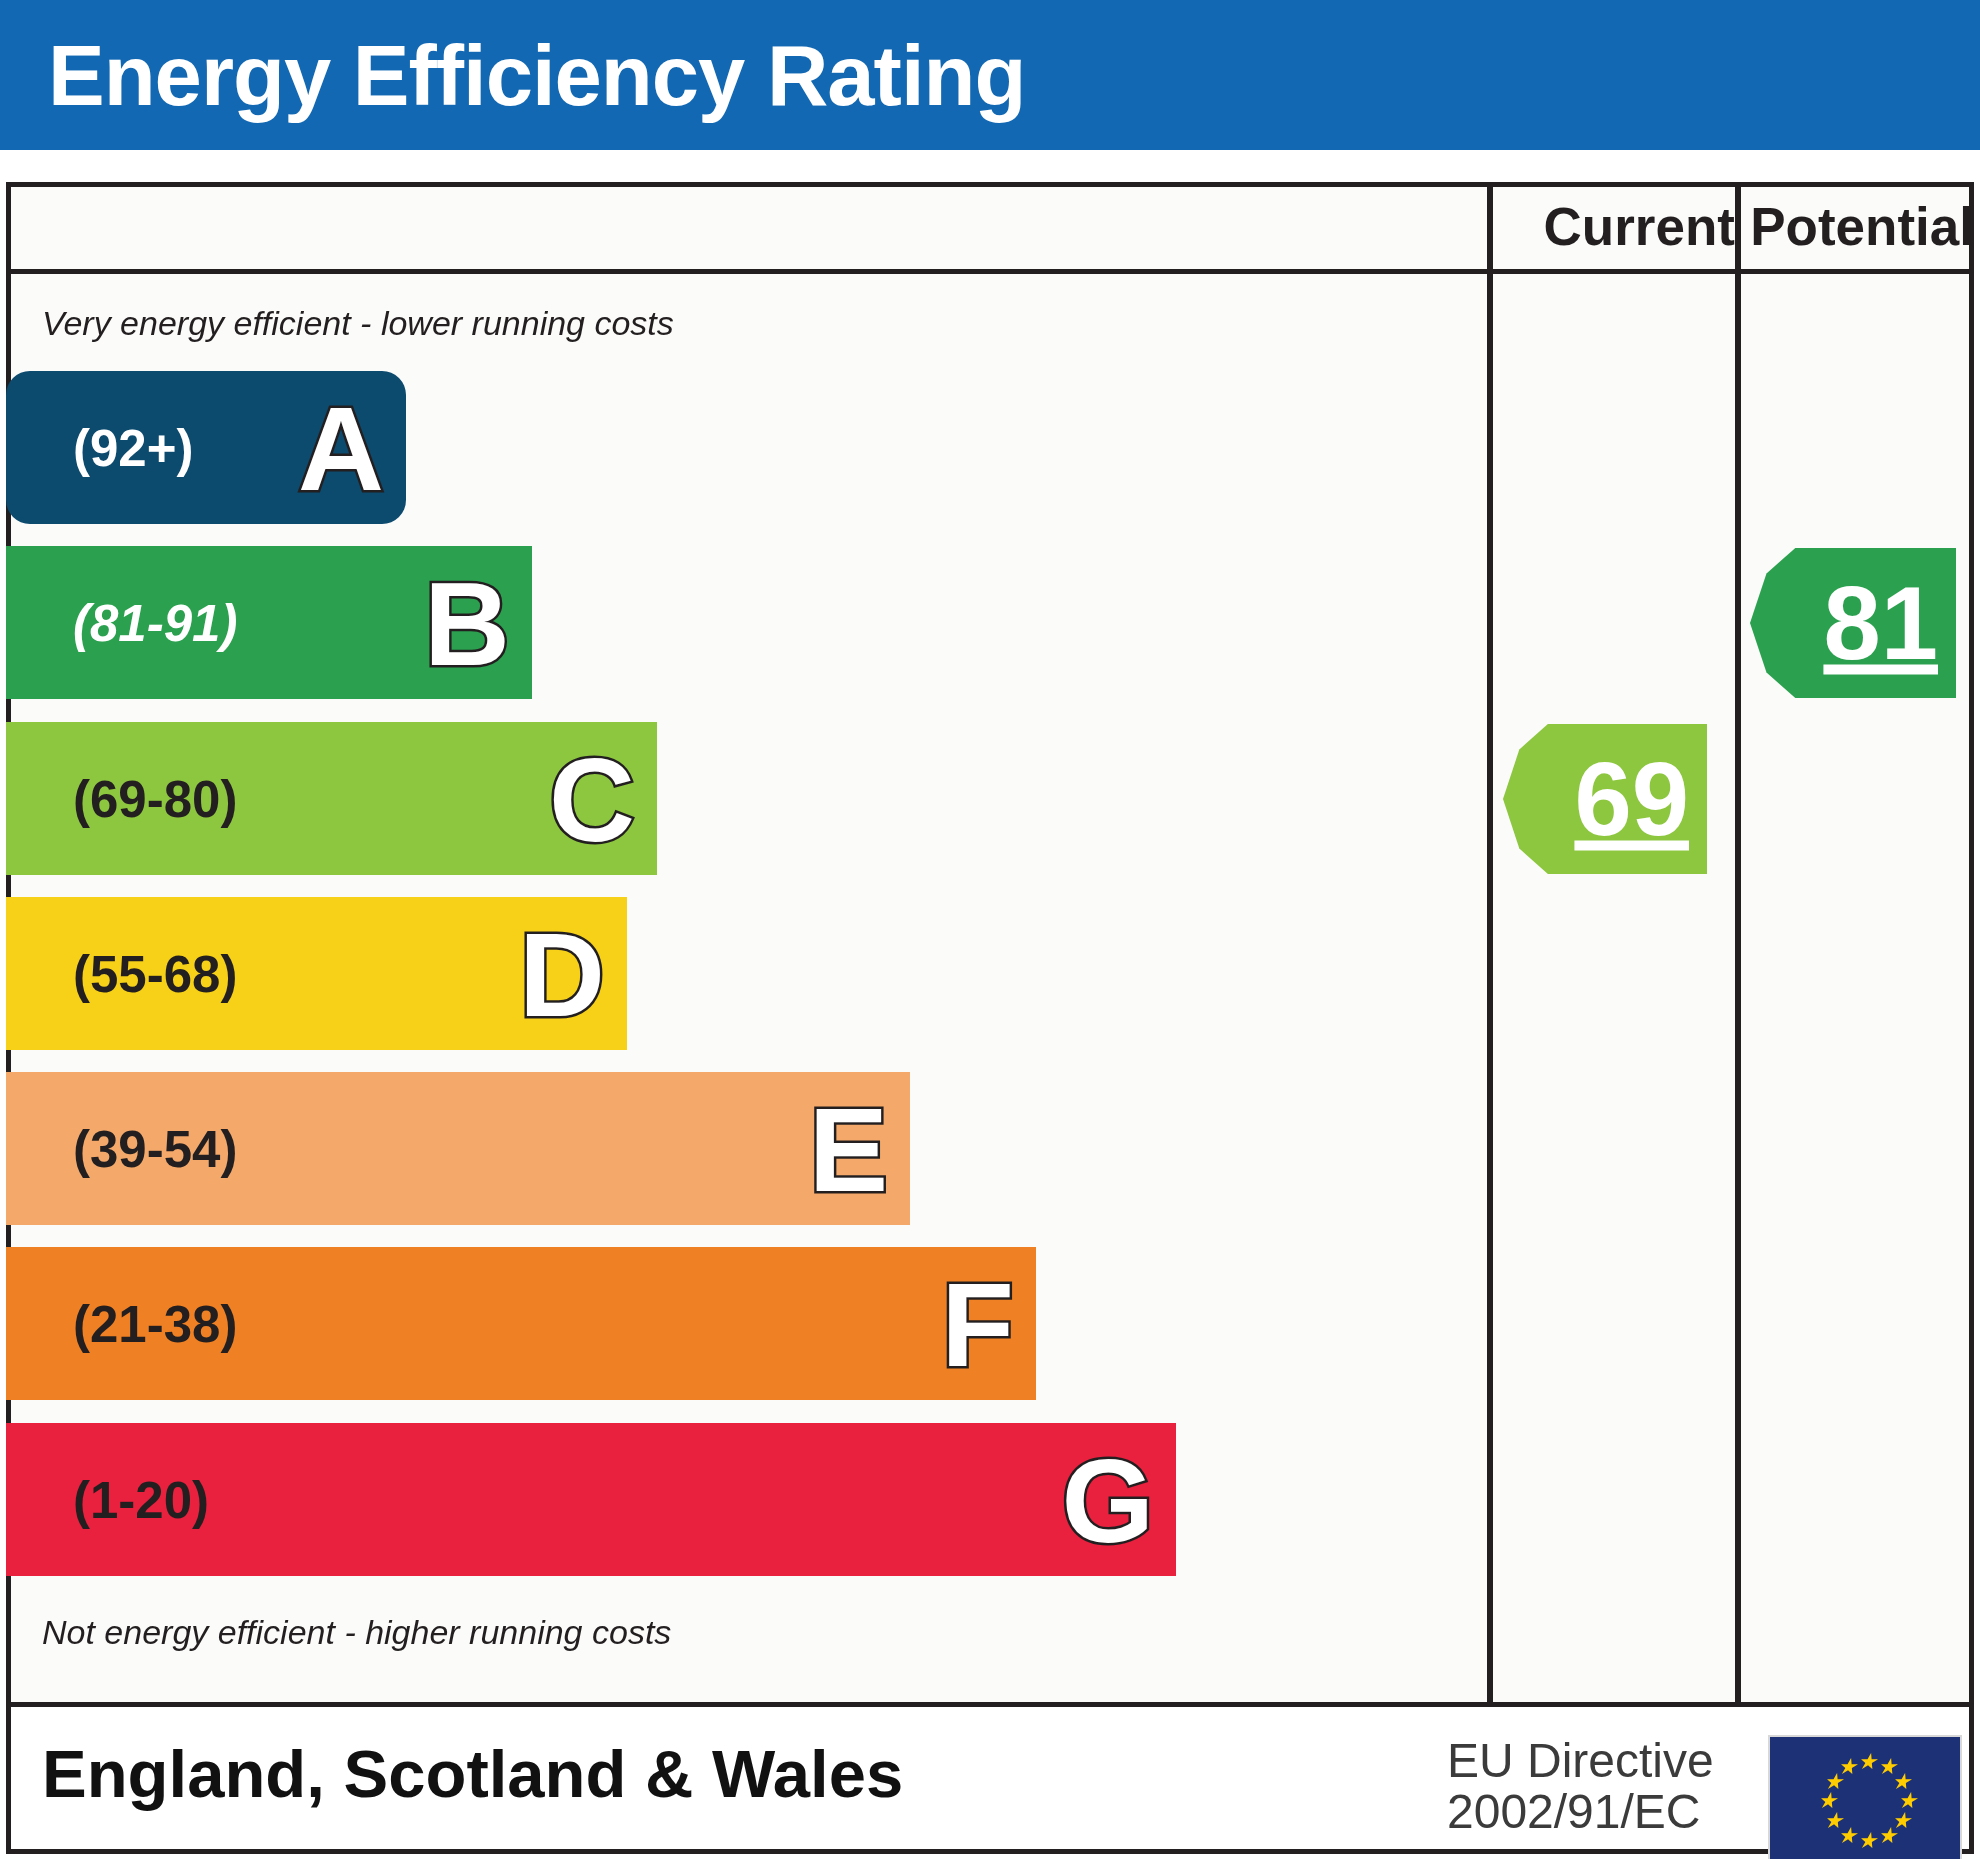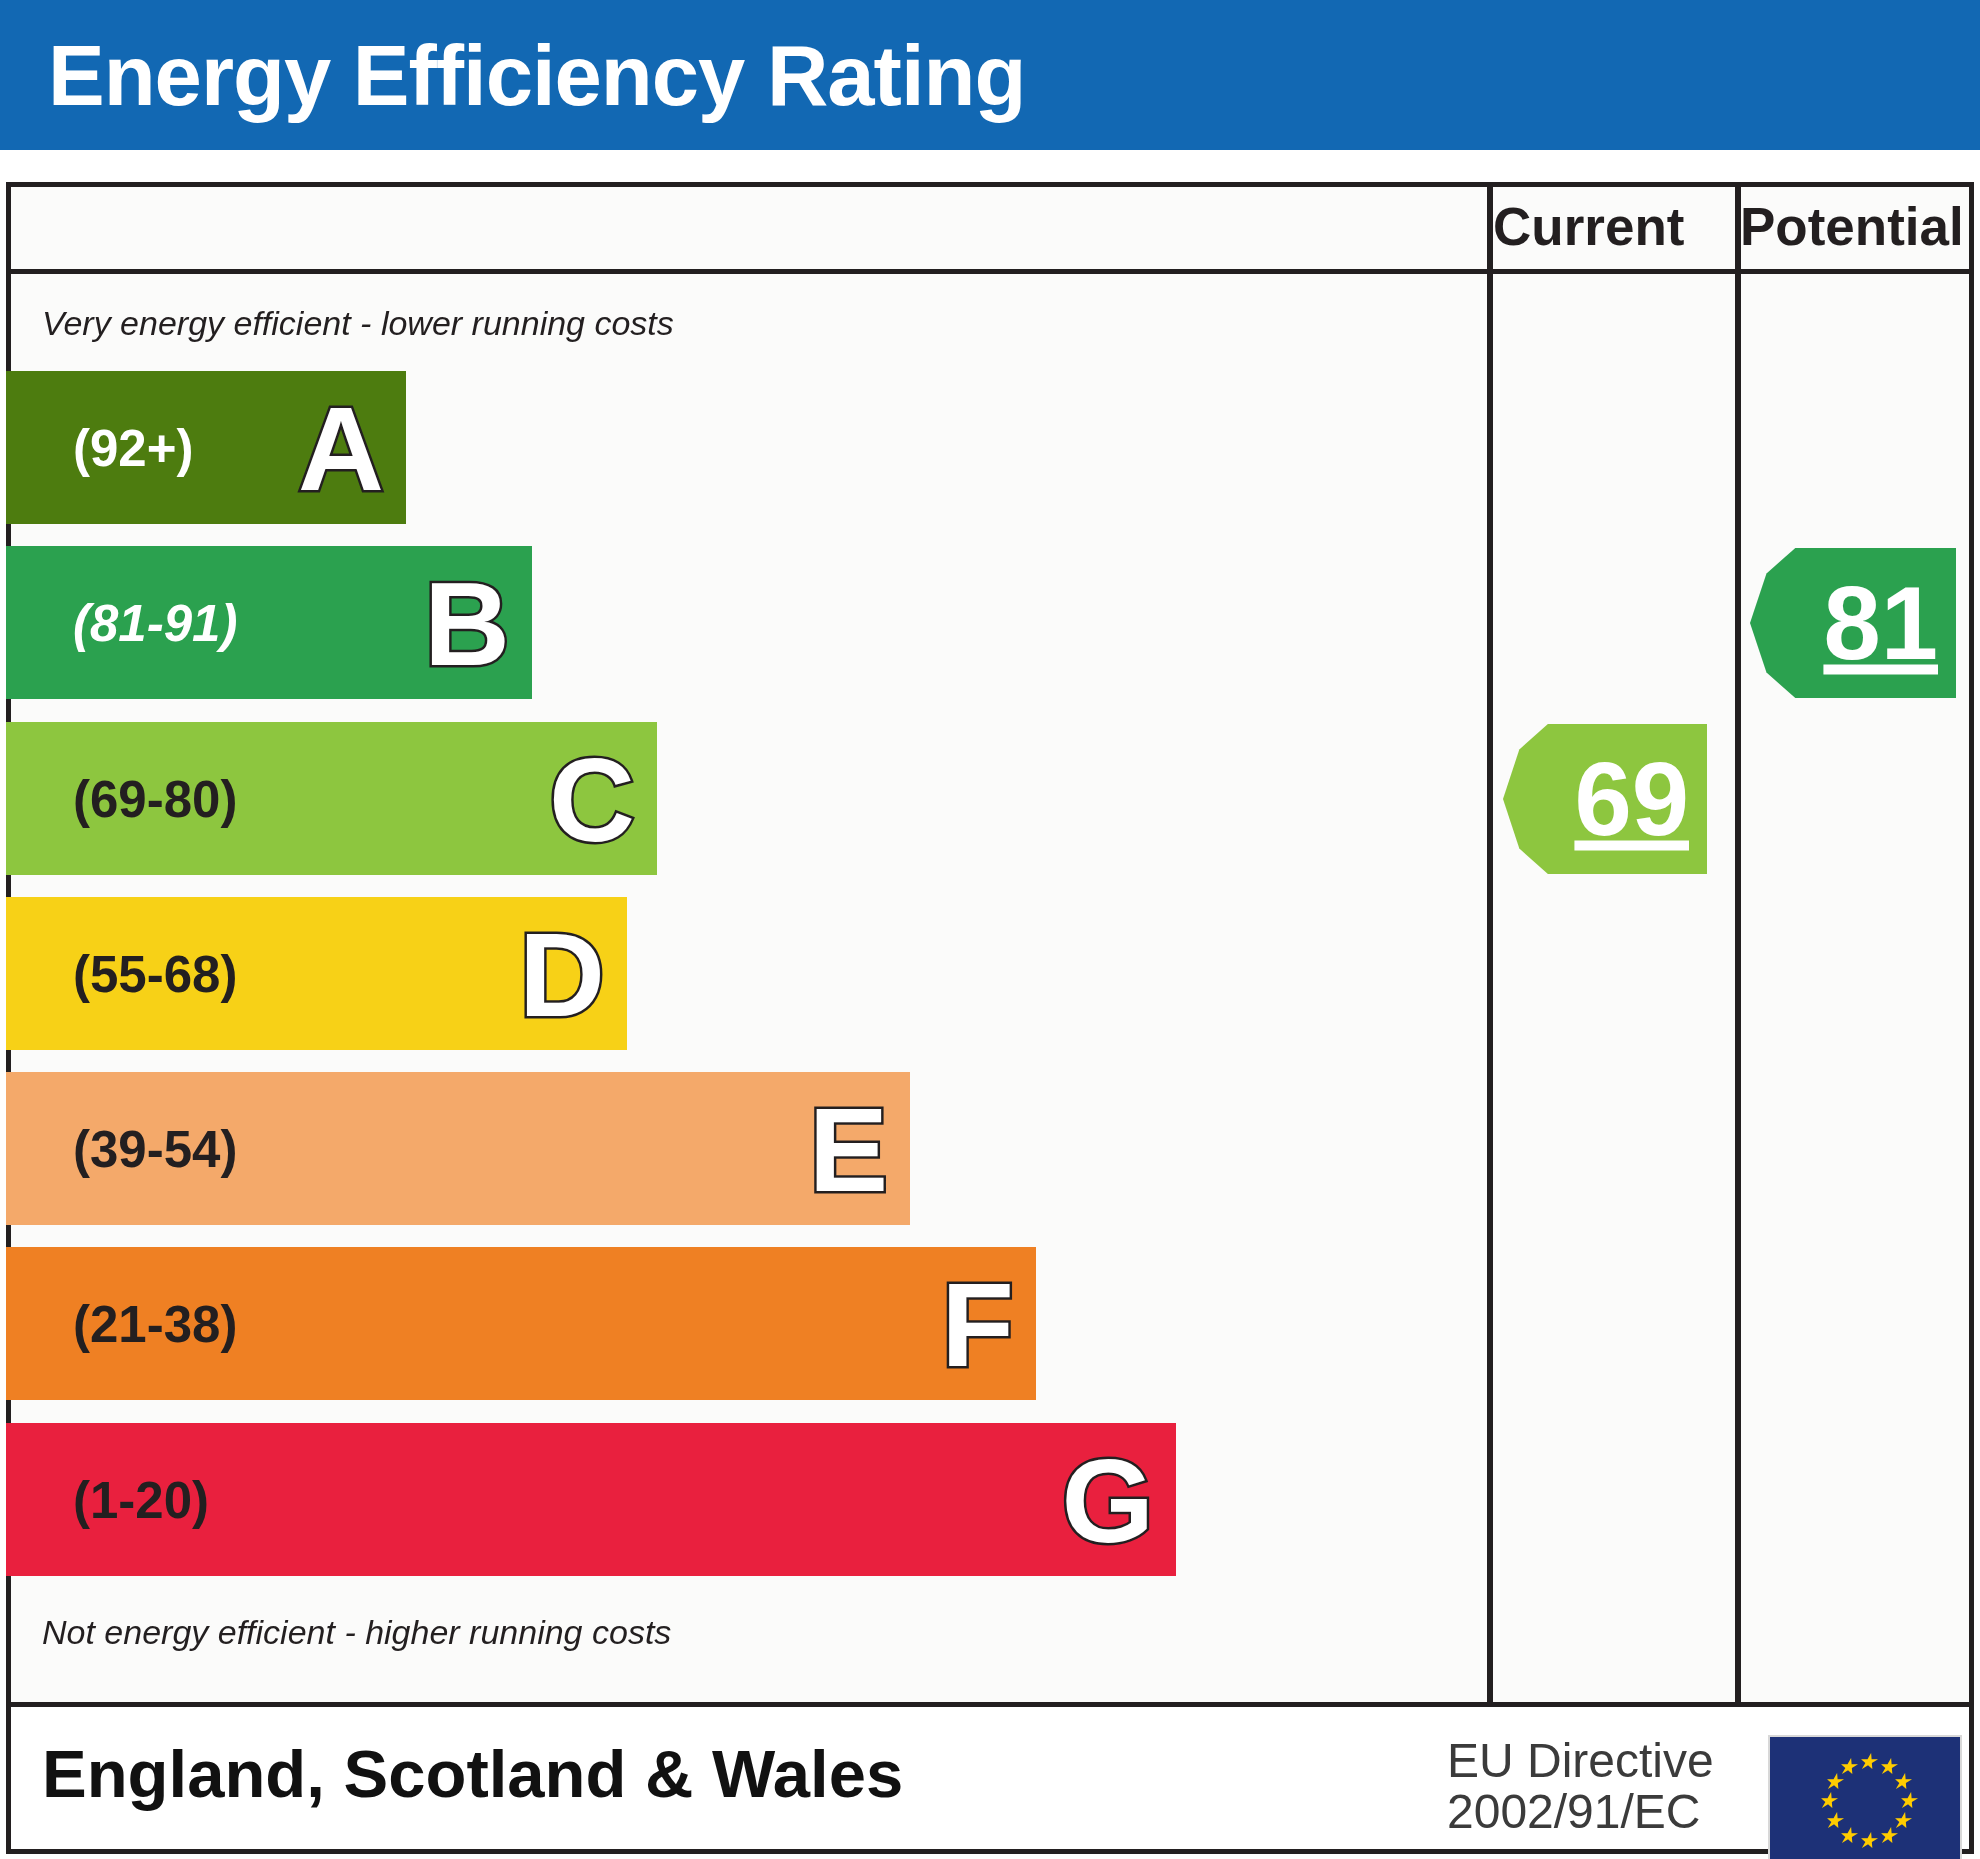--- a/index.html
+++ b/index.html
@@ -96,21 +96,21 @@
     background: #231f20;
   }
 
   .col-head {
     position: absolute;
     top: 194px;
     height: 65px;
     font-size: 53px;
     font-weight: bold;
     color: #231f20;
-    text-align: left;
+    text-align: right;
     line-height: 65px;
     white-space: nowrap;
   }
   .col-head.current  { left: 1493px; width: 242px; }
   .col-head.potential{ left: 1740px; width: 234px; }
 
   
   .caption {
     position: absolute;
     left: 42px;
@@ -248,21 +248,21 @@
   <div class="vdiv-1"></div>
   <div class="vdiv-2"></div>
 
   <div class="col-head current">Current</div>
   <div class="col-head potential">Potential</div>
 
   <div class="caption top">Very energy efficient - lower running costs</div>
   <div class="caption bottom">Not energy efficient - higher running costs</div>
 
   <div id="bands-host">
-      <div class="band" style="top: 371px; width: 400px; background: #4d7c0f;">
+      <div class="band" style="top: 371px; width: 400px; background: #0c4a6e; border-radius: 24px;">
         <div class="range" style="color: rgb(255, 255, 255);">(92+)</div>
         <div class="letter">A</div>
       </div>
       <div class="band" style="top: 546px; width: 526px; background: rgb(43, 161, 79);">
         <div class="range" style="color: rgb(255, 255, 255); font-style: italic;">(81-91)</div>
         <div class="letter">B</div>
       </div>
       <div class="band" style="top: 722px; width: 651px; background: rgb(141, 198, 63);">
         <div class="range" style="color: rgb(35, 31, 32);">(69-80)</div>
         <div class="letter">C</div>

